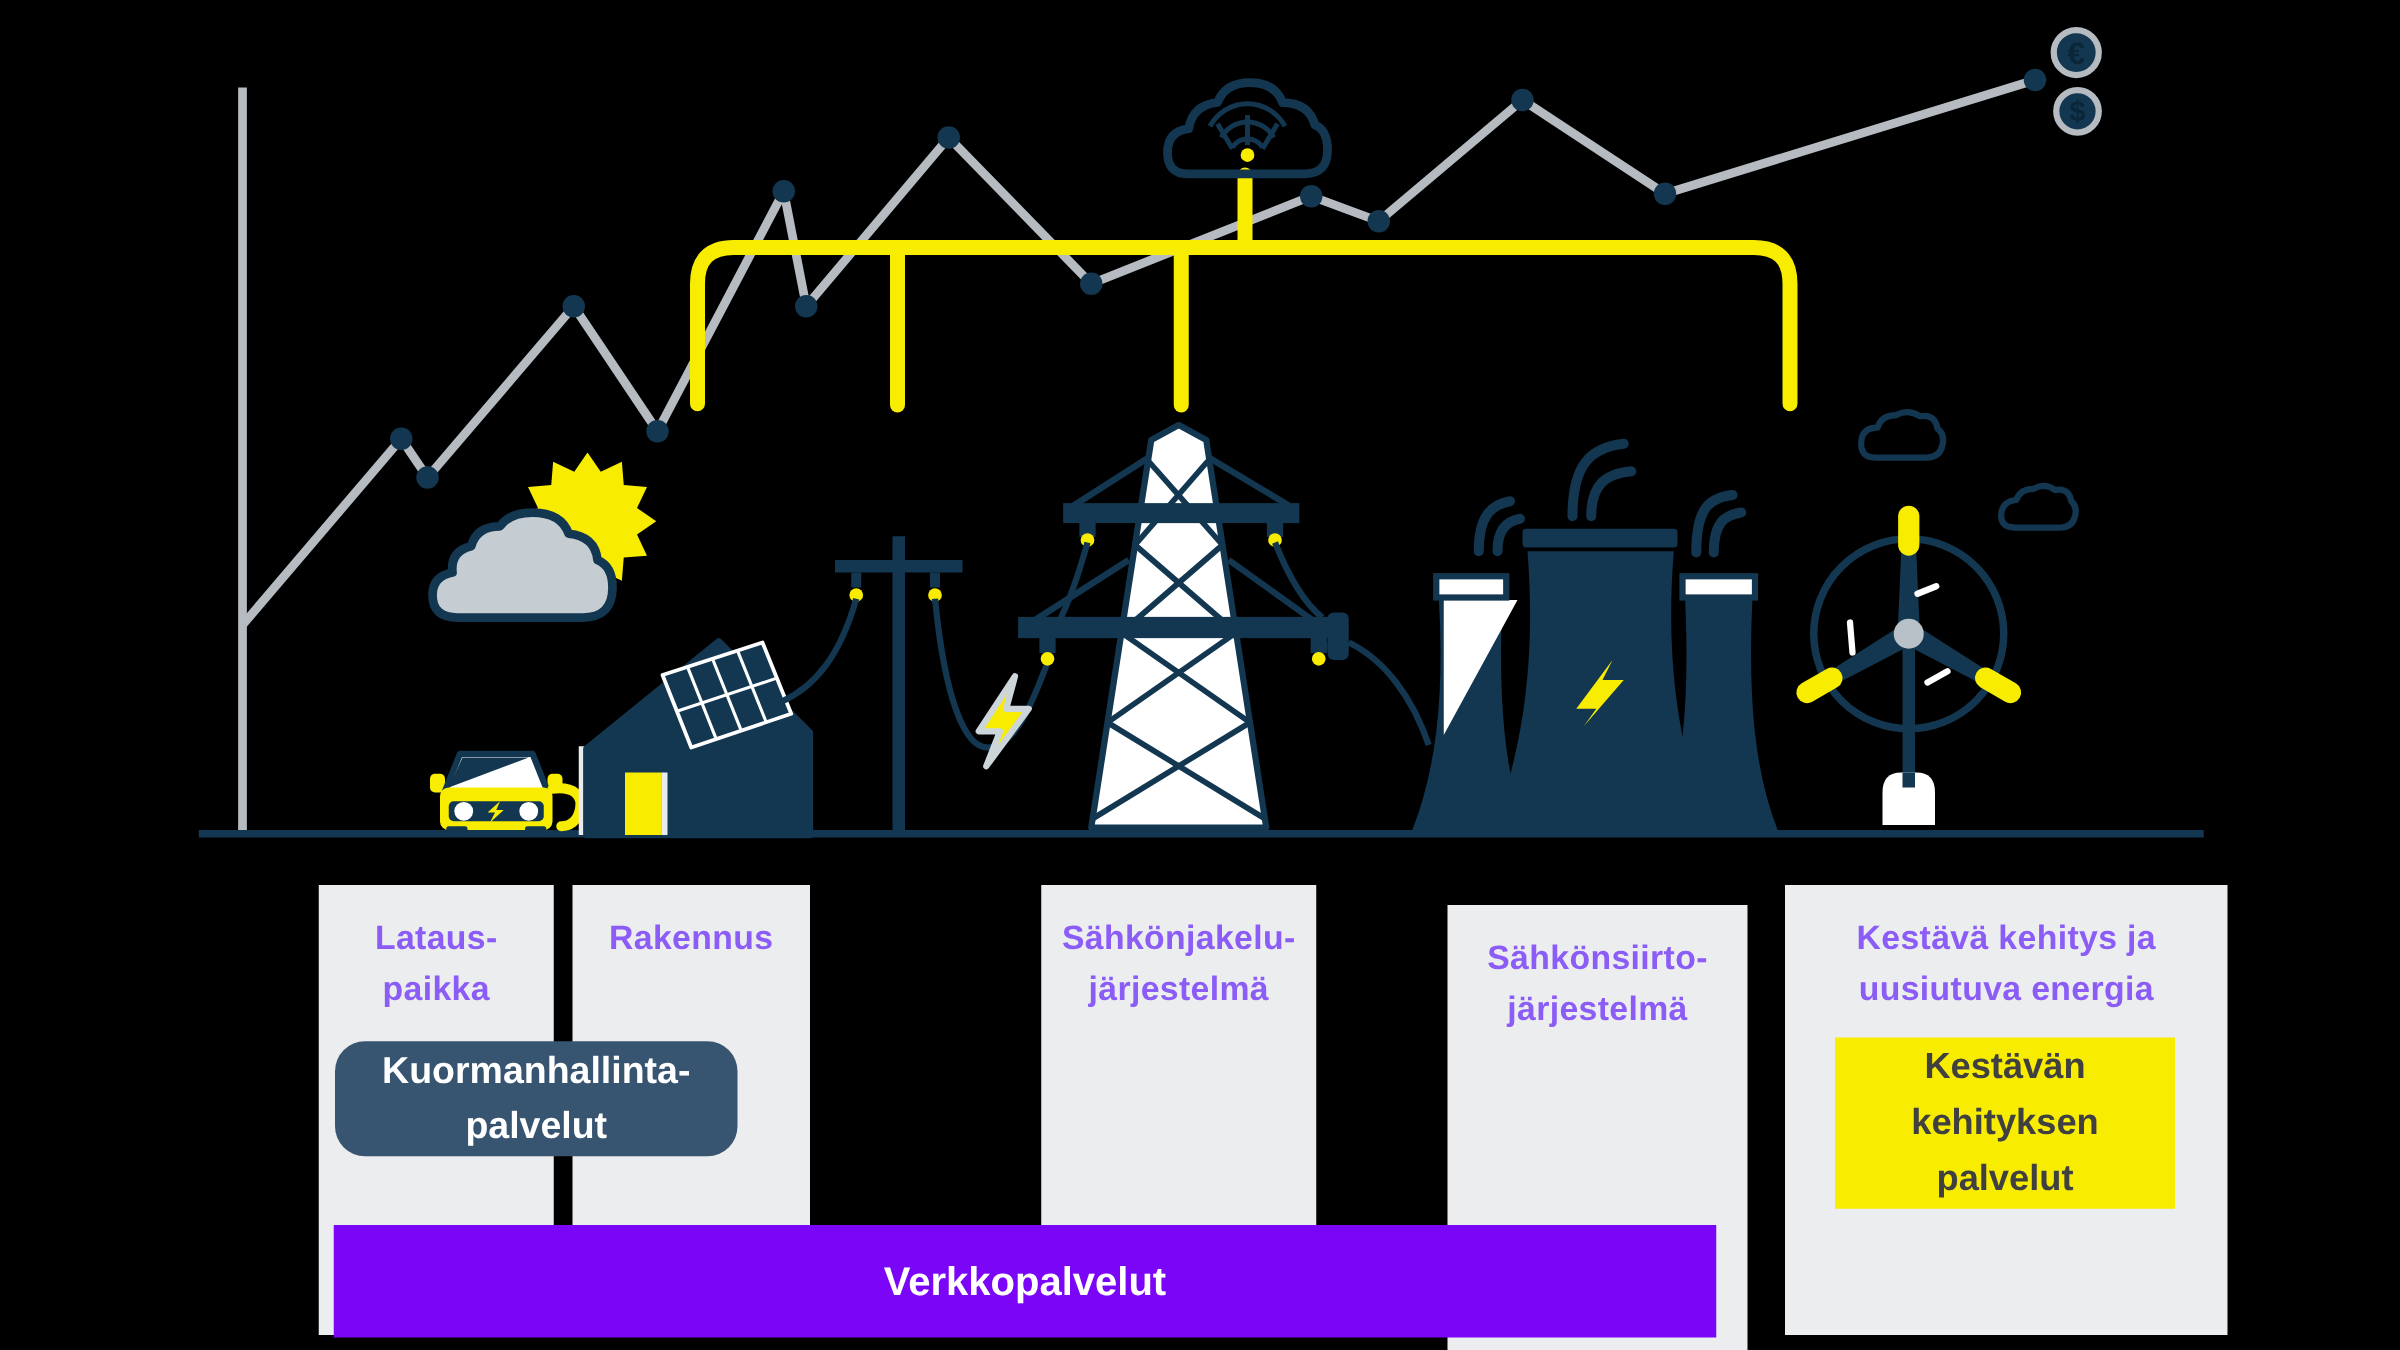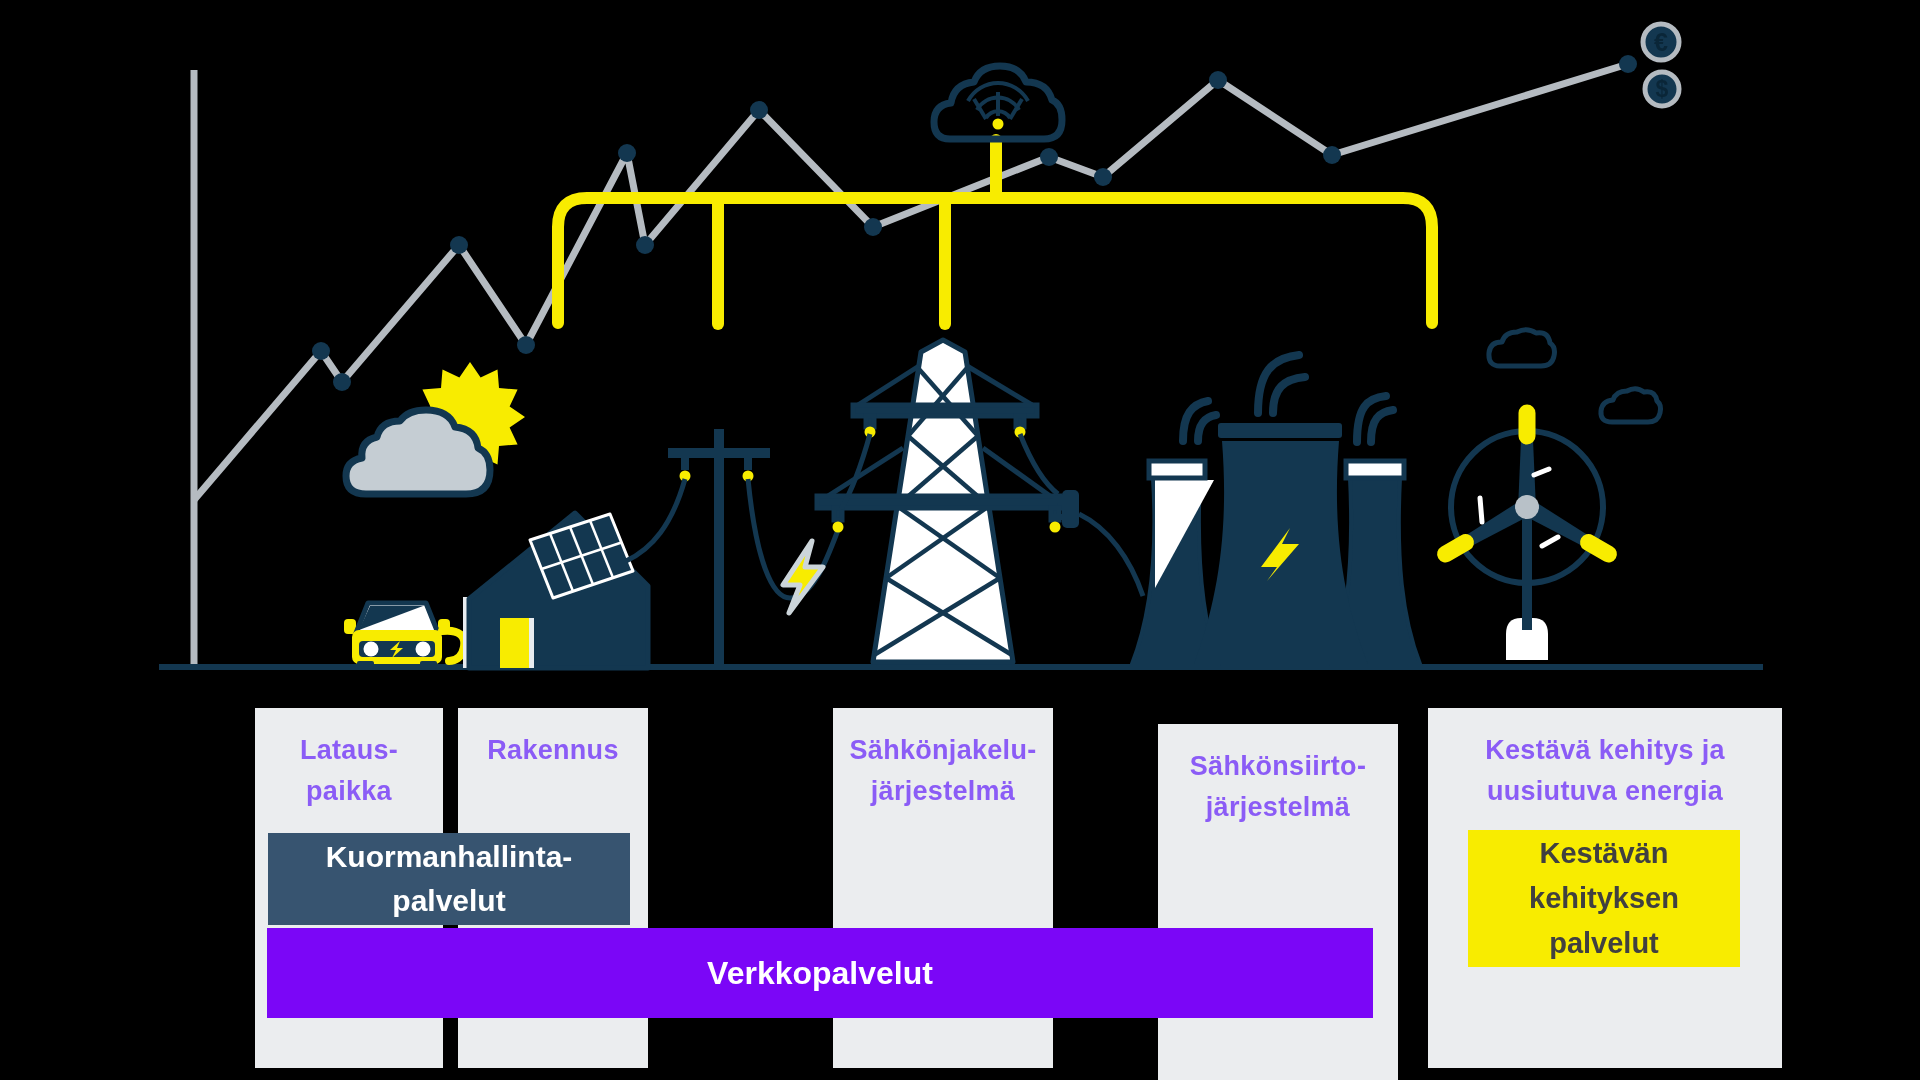--- a/index.html
+++ b/index.html
@@ -4,23 +4,23 @@
 <style>
   html,body{margin:0;padding:0;background:#000;}
   #stage{position:relative;width:1920px;height:1080px;background:#000;overflow:hidden;
          font-family:"Liberation Sans", sans-serif;}
   #art{position:absolute;left:0;top:0;}
   .col{position:absolute;top:708px;height:360px;background:#ebedef;}
   .col .lbl{display:block;padding-top:22px;text-align:center;white-space:pre-line;
             font-weight:700;font-size:27px;line-height:41px;color:#8b5cf6;letter-spacing:.3px;}
   .overlay{position:absolute;display:flex;align-items:center;justify-content:center;
            text-align:center;white-space:pre-line;font-weight:700;}
-  #load-mgmt{left:268px;top:833px;width:362px;height:92px;background:#375470;
-             color:#fff;font-size:30px;line-height:44px;}
-  #net-serv{left:267px;top:928px;width:1106px;height:90px;background:#7b06f7;
+  #load-mgmt{left:268px;top:833px;width:322px;height:92px;background:#375470;
+             color:#fff;font-size:30px;line-height:44px;border-radius:24px;}
+  #net-serv{left:267px;top:980px;width:1106px;height:90px;background:#7b06f7;
             color:#fff;font-size:32px;}
   #sus-serv{left:1468px;top:830px;width:272px;height:137px;background:#f8ec00;
             color:#404040;font-size:29px;line-height:45px;}
 </style>
 </head>
 <body>
 
 <div id="stage">
 
 <svg id="art" width="1920" height="1080" viewBox="0 0 1920 1080">

